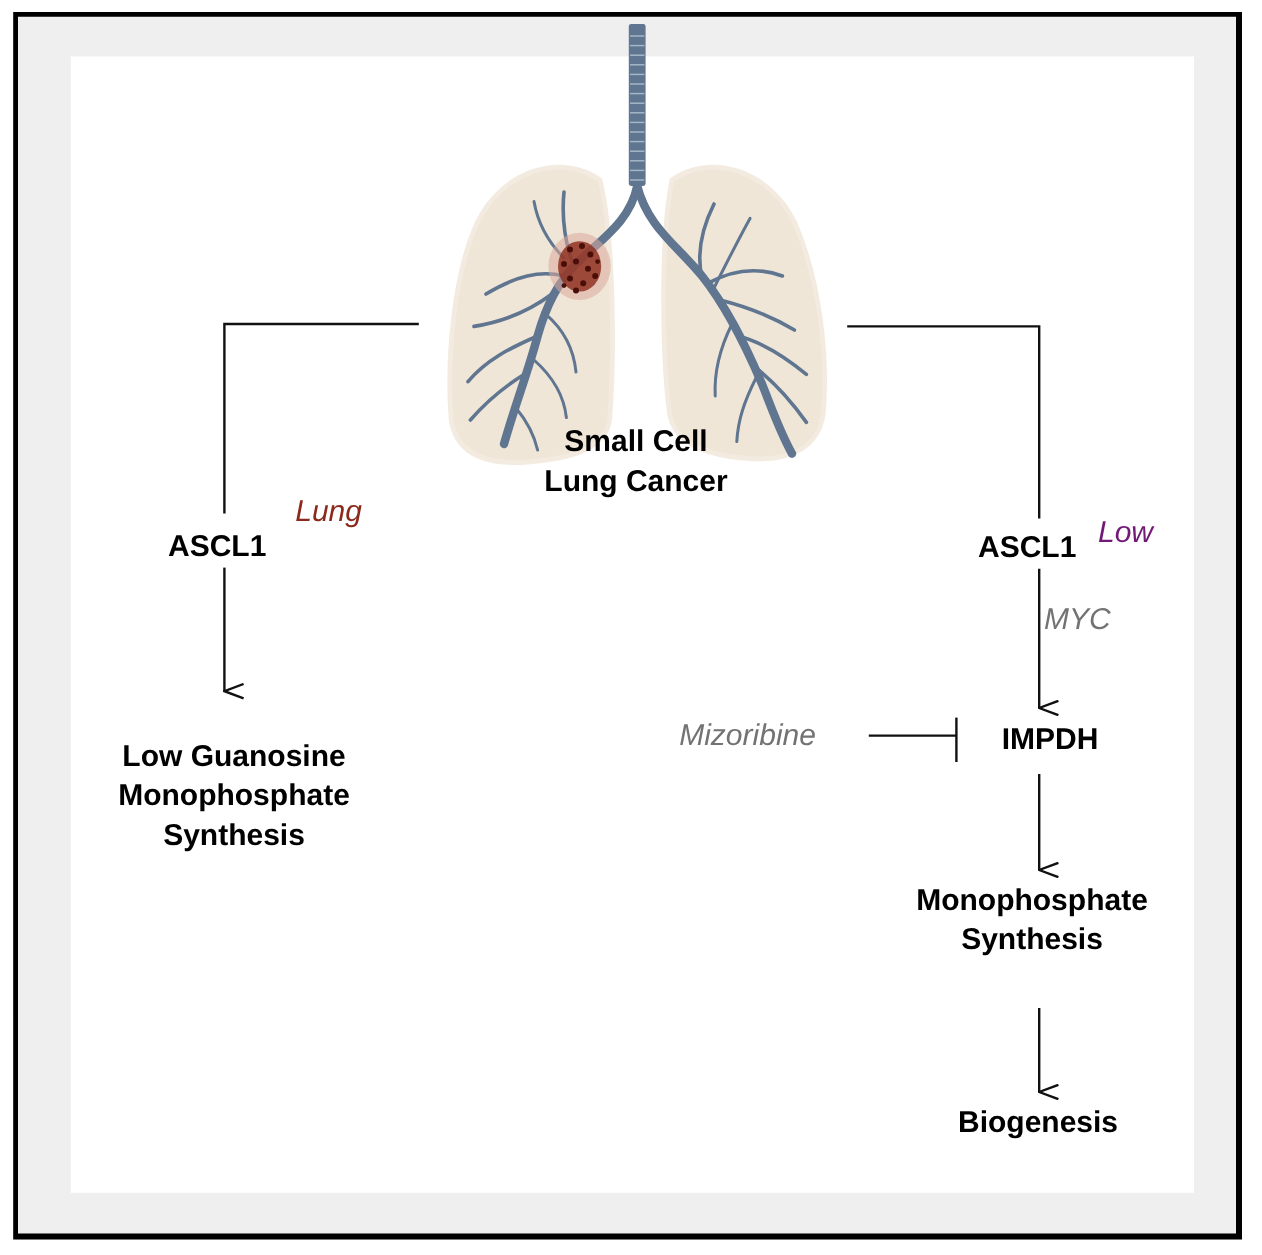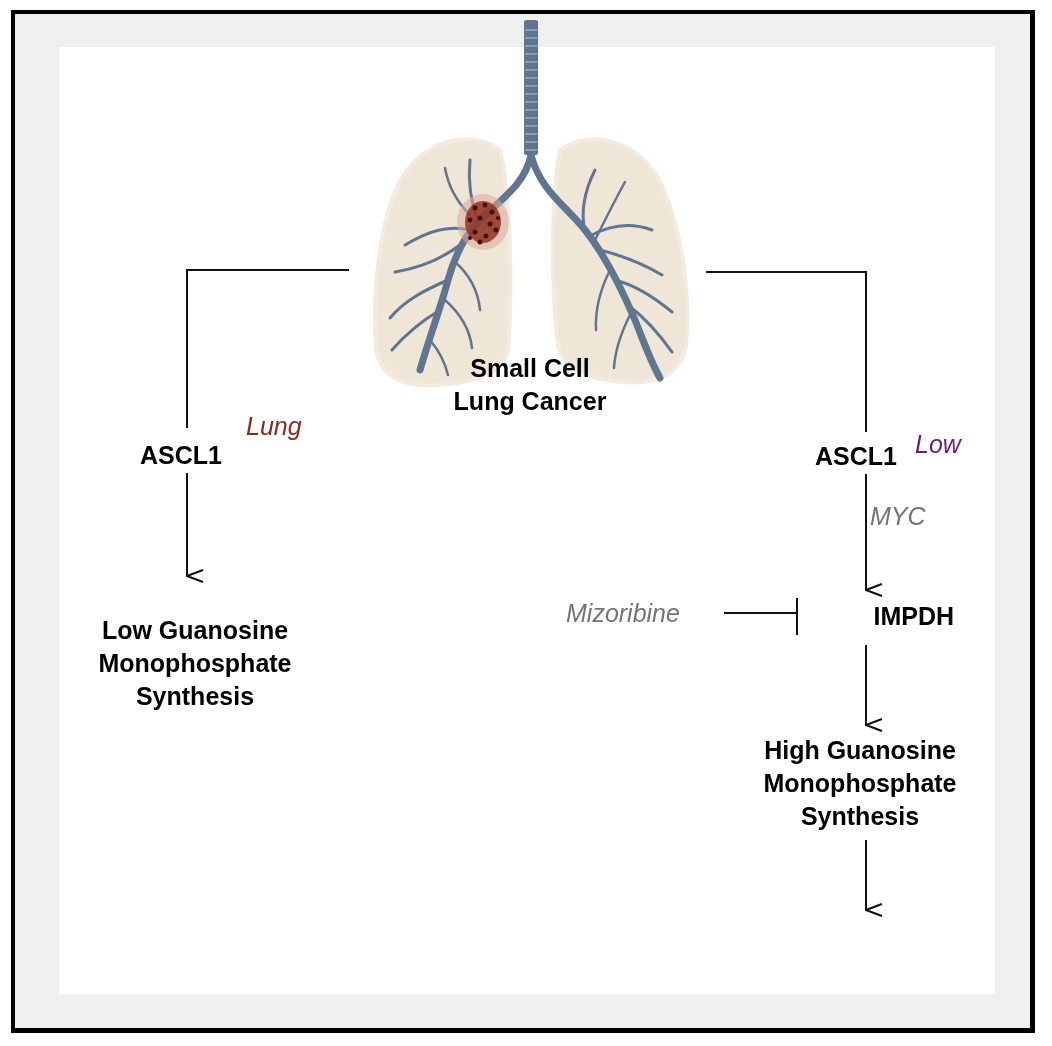--- a/index.html
+++ b/index.html
@@ -114,20 +114,20 @@
 <div class="lbl" style="left:60px; top:614px; width:270px;">
   <div>Low Guanosine</div>
   <div>Monophosphate</div>
   <div>Synthesis</div>
 </div>
 
 <div class="lbl" style="left:815px; top:440px; width:110px; text-align:left;">ASCL1</div>
 <div class="it" style="left:915px; top:429px; color:#701a75;">Low</div>
 <div class="it" style="left:870px; top:501px; color:#737373;">MYC</div>
 <div class="it" style="left:566px; top:598px; color:#737373;">Mizoribine</div>
-<div class="lbl" style="left:844px; top:600px; width:110px; text-align:right;">IMPDH</div>
+<div class="lbl" style="left:820px; top:600px; width:110px; text-align:center;">IMPDH</div>
 <div class="lbl" style="left:725px; top:734px; width:270px;">
-  <div>High Guanosine</div>
   <div>Monophosphate</div>
   <div>Synthesis</div>
 </div>
 <div class="lbl" style="left:760px; top:919px; width:210px;">
+  <div>Biogenesis</div>
 </div>
 
 </body></html>

